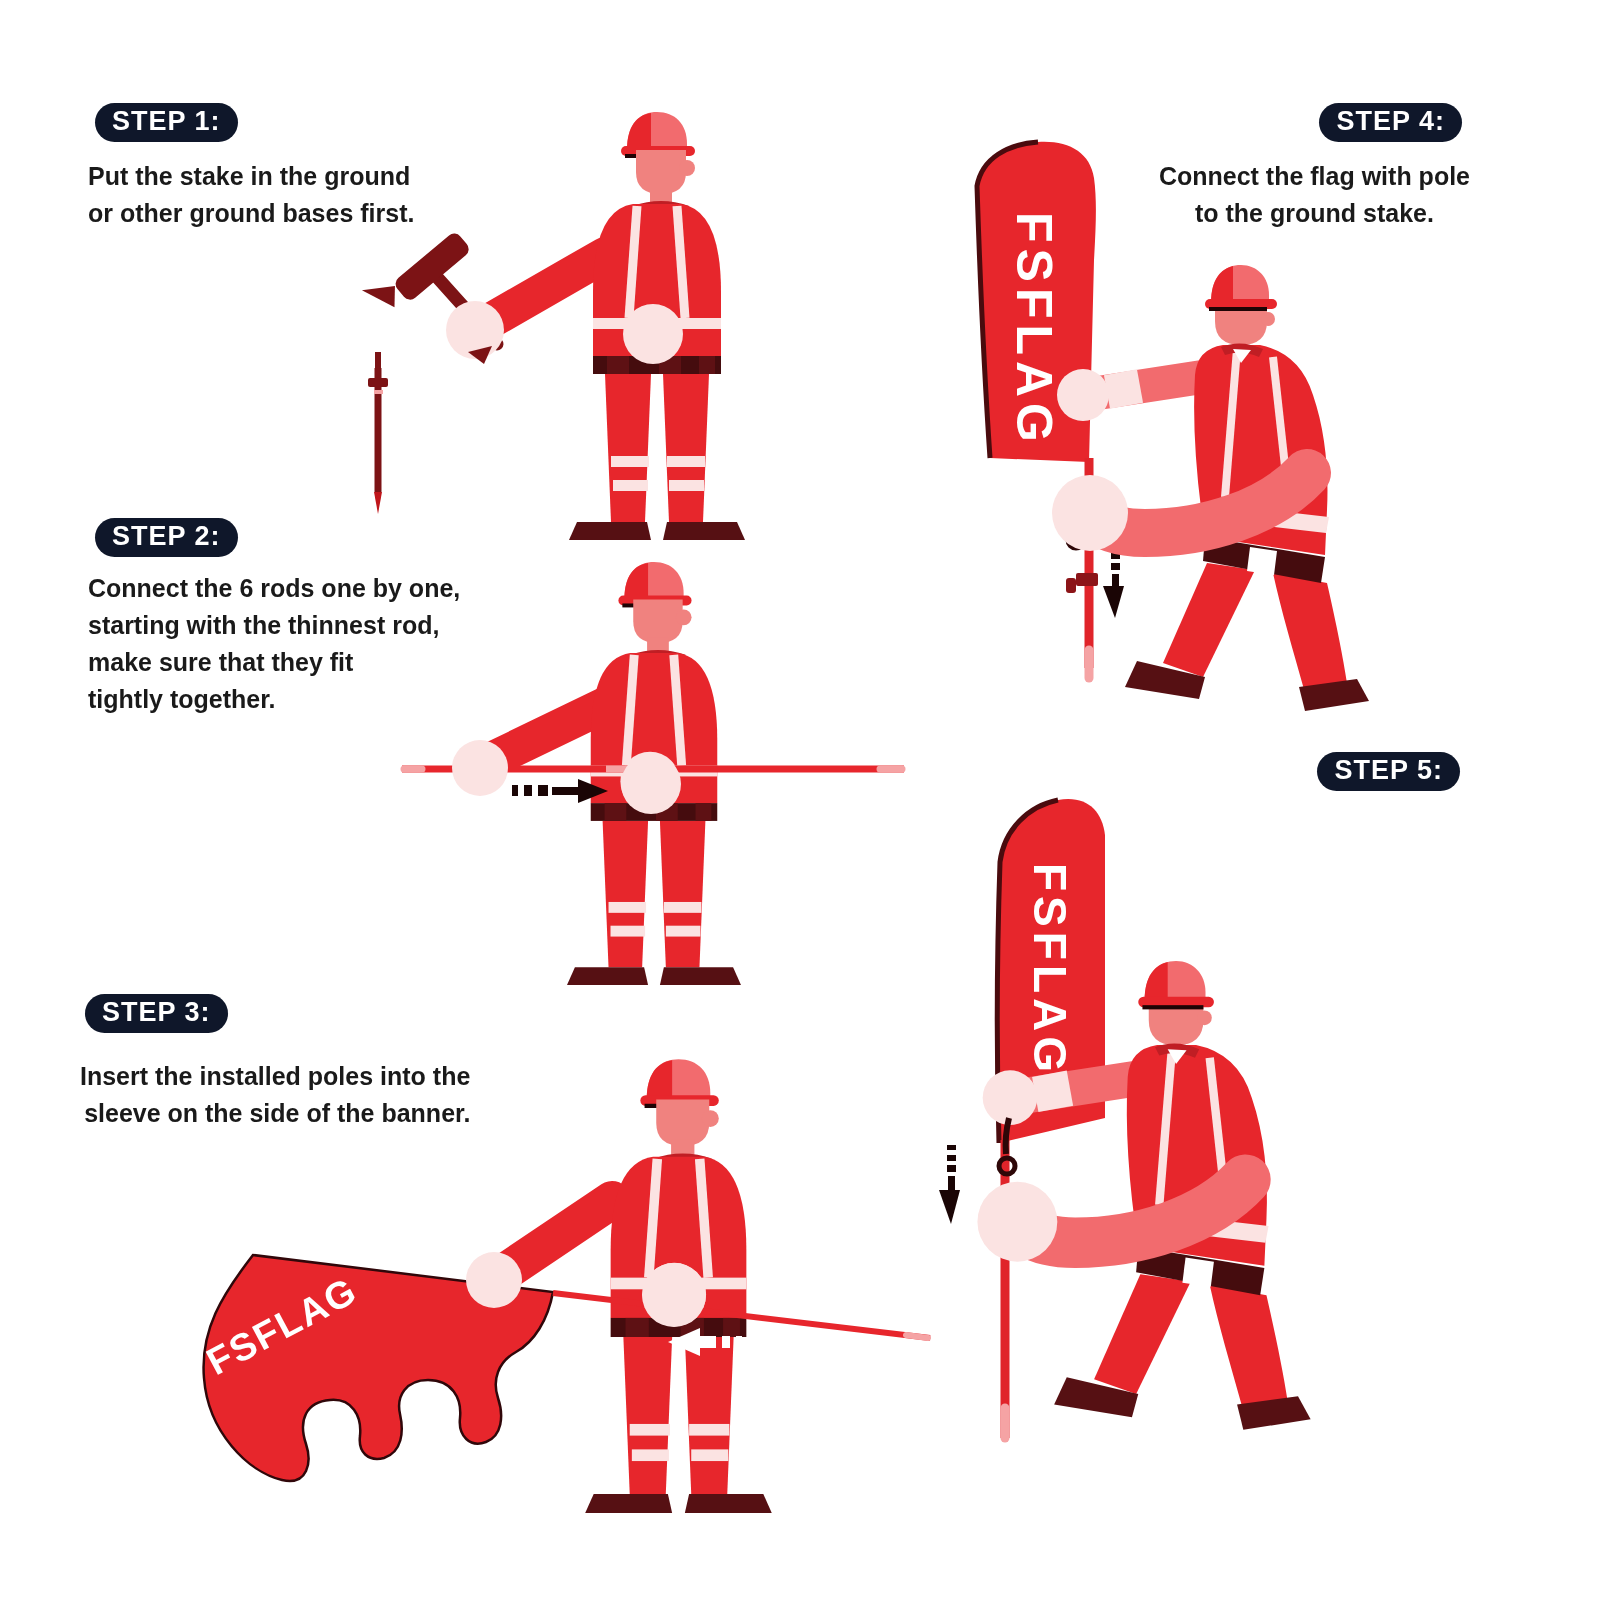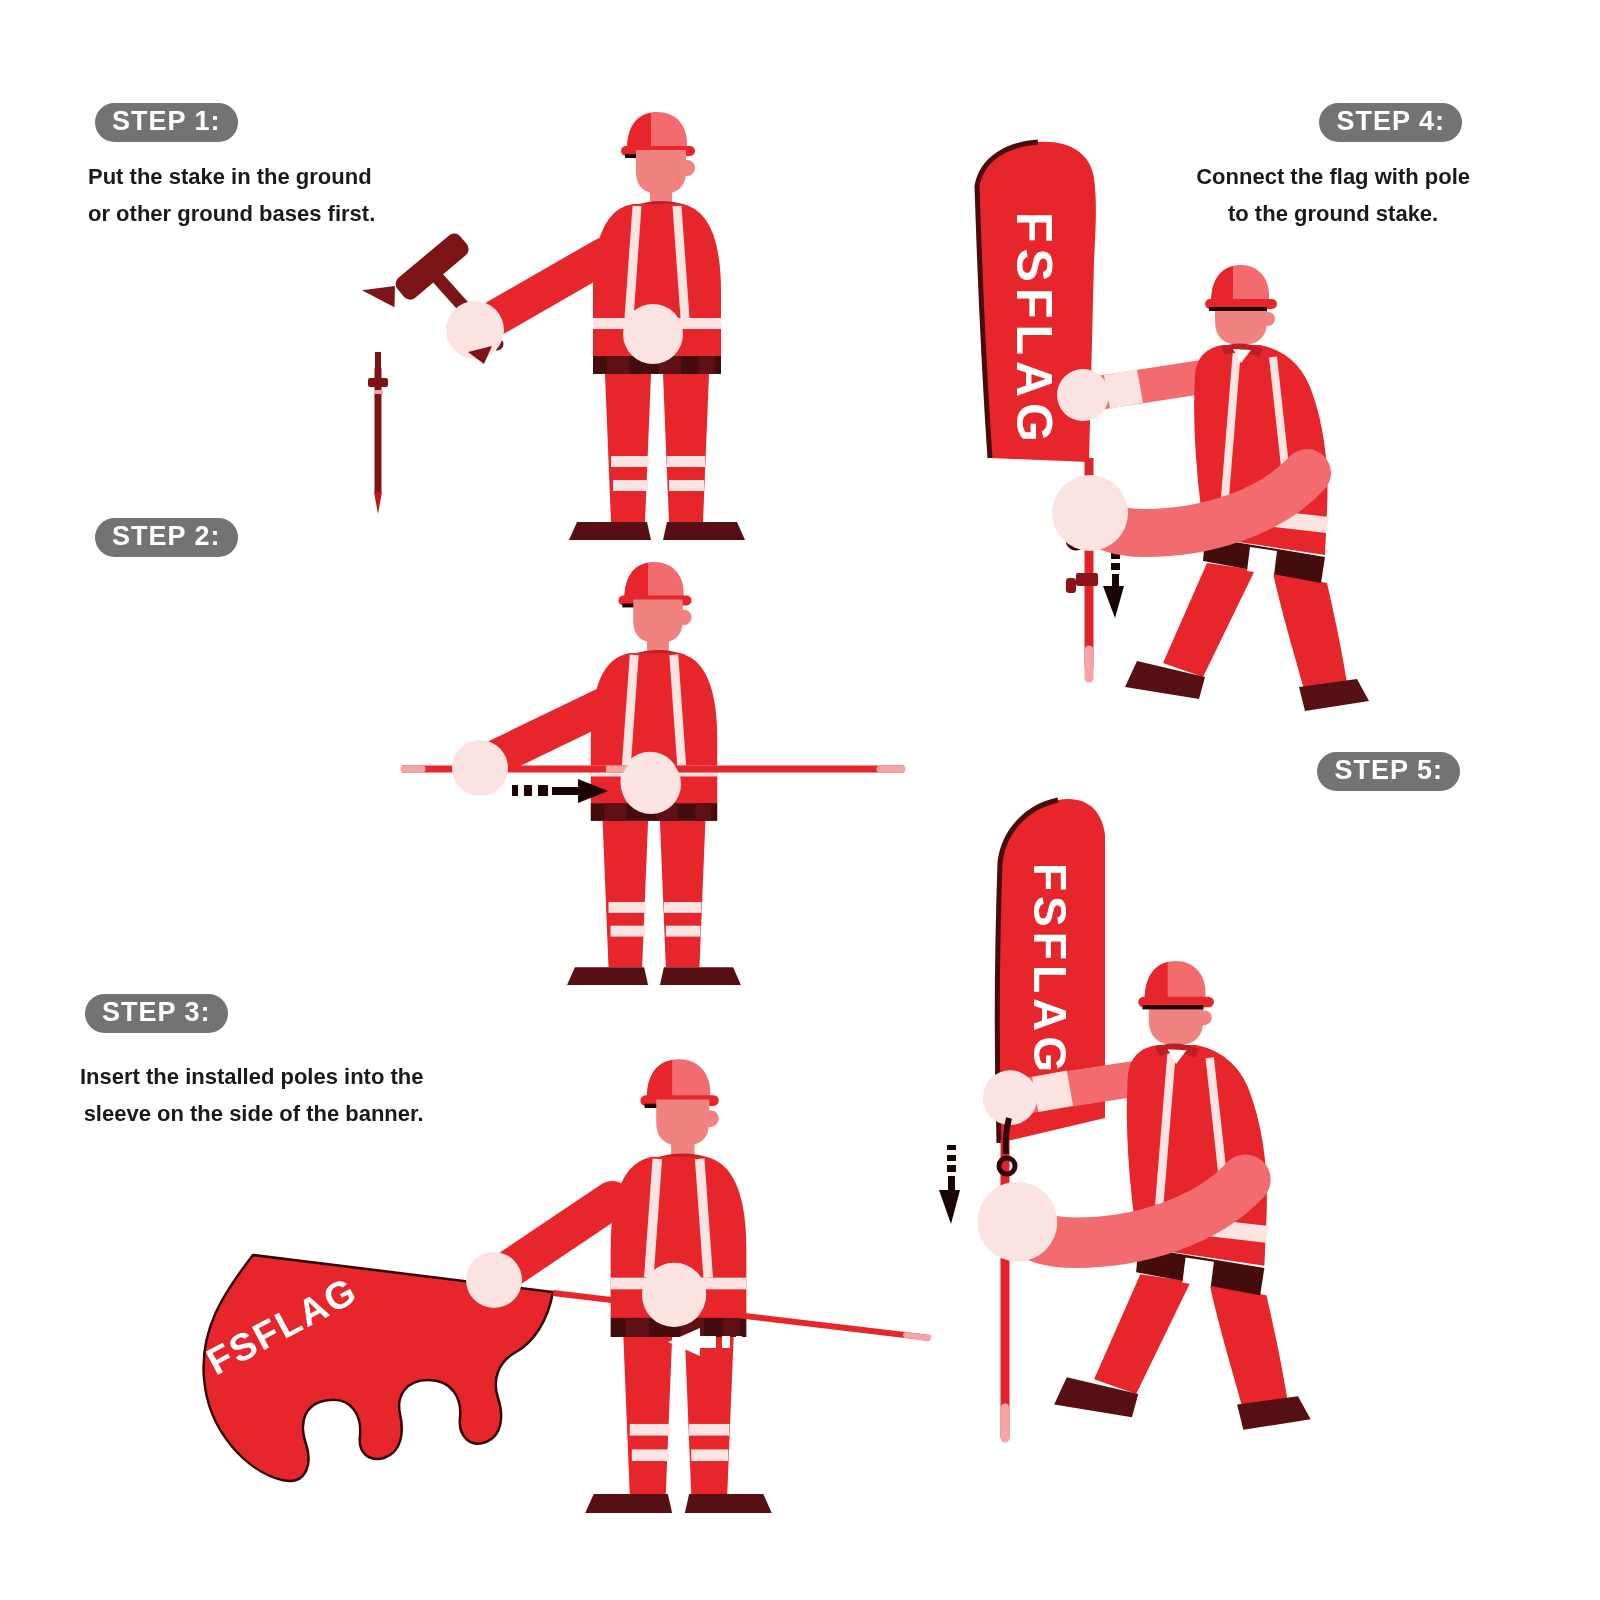--- a/index.html
+++ b/index.html
@@ -1,21 +1,21 @@
 <!DOCTYPE html>
 <html><head>
 <meta charset="utf-8">
 <style>
   html,body{margin:0;padding:0;background:#fff;}
   .canvas{position:relative;width:1600px;height:1600px;background:#ffffff;overflow:hidden;
           font-family:"Liberation Sans",sans-serif;}
-  .badge{position:absolute;display:inline-block;background:#737373;color:#fff;
+  .badge{position:absolute;display:inline-block;background:#0f172a;color:#fff;
          font-weight:bold;font-size:27px;line-height:27px;padding:5px 17px 7px;
          border-radius:20px;letter-spacing:1px;}
-  .instr{position:absolute;color:#1a1a1a;font-weight:bold;font-size:22px;line-height:37px;}
+  .instr{position:absolute;color:#1a1a1a;font-weight:bold;font-size:25px;line-height:37px;}
   .instr.right{text-align:center;}
   .b1{left:95px;top:103px;}
   .b2{left:95px;top:518px;}
   .b3{left:85px;top:994px;}
   .b4{right:138px;top:103px;}
   .b5{right:140px;top:752px;}
   .t1{left:88px;top:158px;}
   .t2{left:88px;top:570px;}
   .t3{left:80px;top:1058px;text-align:right;}
   .t4{right:130px;top:158px;}
@@ -227,20 +227,26 @@
   </g>
 </svg>
 
   <div class="badge b1">STEP 1:</div>
   <div class="instr t1">
     <div>Put the stake in the ground</div>
     <div>or other ground bases first.</div>
   </div>
 
   <div class="badge b2">STEP 2:</div>
+  <div class="instr t2">
+    <div>Connect the 6 rods one by one,</div>
+    <div>starting with the thinnest rod,</div>
+    <div>make sure that they fit</div>
+    <div>tightly together.</div>
+  </div>
 
   <div class="badge b3">STEP 3:</div>
   <div class="instr t3">
     <div>Insert the installed poles into the</div>
     <div>sleeve on the side of the banner.</div>
   </div>
 
   <div class="badge b4">STEP 4:</div>
   <div class="instr right t4">
     <div>Connect the flag with pole</div>

